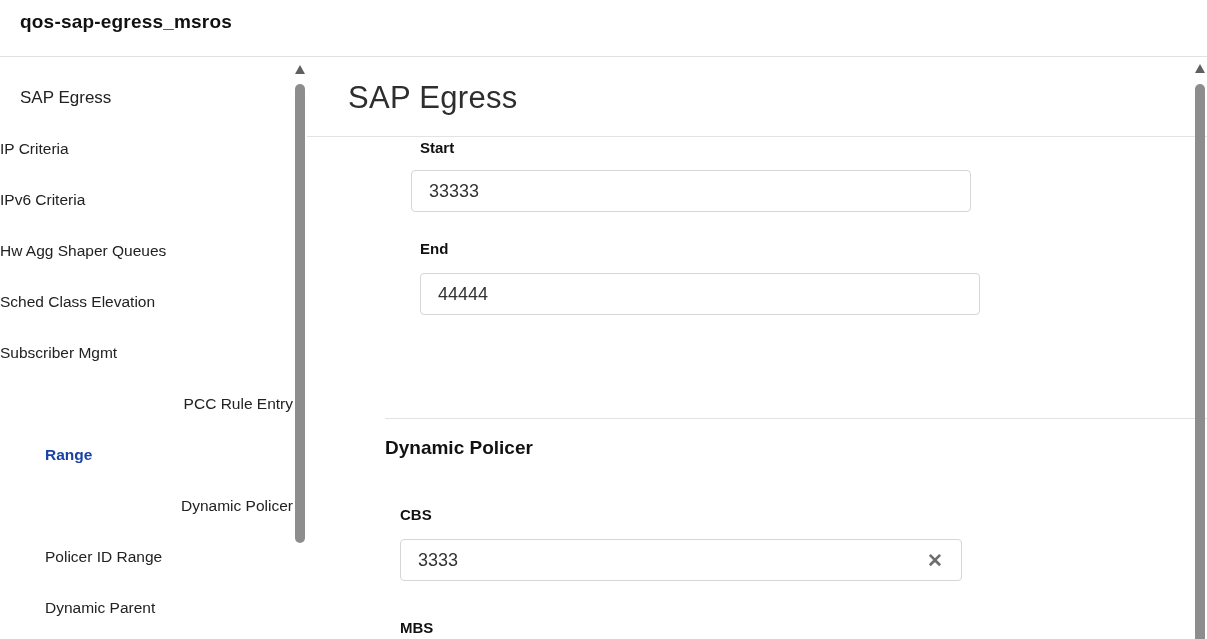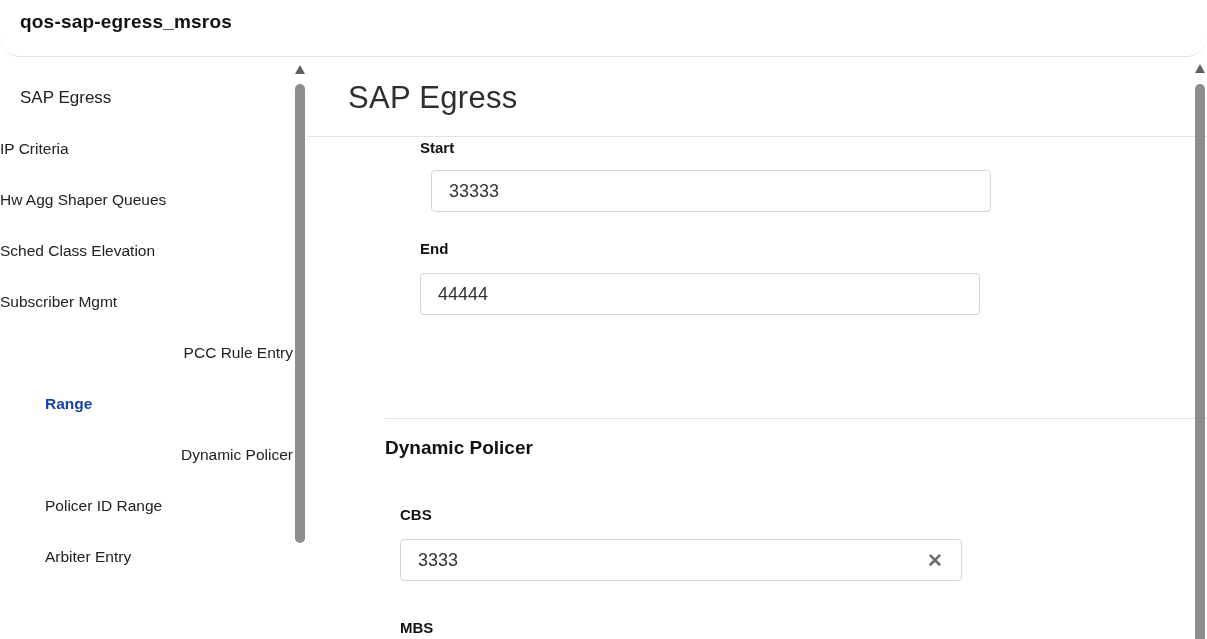--- a/index.html
+++ b/index.html
@@ -1,21 +1,21 @@
 <!DOCTYPE html>
 <html><head>
 <meta charset="utf-8">
 <style>
   * { margin:0; padding:0; box-sizing:border-box; }
   html,body { width:1207px; height:639px; background:#ffffff; overflow:hidden;
               font-family:"Liberation Sans", sans-serif; }
 
   
   .app-header { position:absolute; left:0; top:0; width:1207px; height:57px;
-                background:#fff; border-bottom:1px solid #e2e2e2;border-radius:21px; }
+                background:#fff; border-bottom:1px solid #e2e2e2; }
   .app-title  { position:absolute; left:20px; top:11px; font-size:19px; font-weight:bold;
                 color:#111; letter-spacing:.2px; }
 
   
   .sidebar { position:absolute; left:0; top:58px; width:293px; height:581px;
              background:#fff; padding-top:14px; }
   .nav-item { height:51px; line-height:51px; font-size:15.5px; color:#222;
               white-space:nowrap; cursor:pointer; }
   .nav-item.lvl0 { padding-left:20px; font-size:17px; }
   .nav-item.lvl1 { }
@@ -37,21 +37,21 @@
                        border-bottom:1px solid #e3e3e3; background:#fff; }
   .main-heading { position:absolute; left:41px; top:22px; font-size:31px; font-weight:300;
                   color:#2e2e2e; letter-spacing:.3px; }
 
   .field-label { position:absolute; font-size:15px; font-weight:bold; color:#111; }
   .text-input  { position:absolute; height:42px; border:1px solid #d6d6d6; border-radius:4px;
                  background:#fff; font-family:"Liberation Sans", sans-serif;
                  font-size:18px; color:#333; padding:0 40px 0 17px; outline:none; }
 
   .lbl-start { left:113px; top:81px; }
-  .inp-start { left:124px; top:112px; width:560px; }
+  .inp-start { left:104px; top:112px; width:560px; }
   .lbl-end   { left:113px; top:182px; }
   .inp-end   { left:113px; top:215px; width:560px; }
 
   .section-divider { position:absolute; left:78px; top:360px; width:822px; height:1px;
                      background:#e3e3e3; }
   .section-title { position:absolute; left:78px; top:379px; font-size:19px; font-weight:bold;
                    color:#111; }
 
   .lbl-cbs { left:93px; top:448px; }
   .inp-cbs { left:93px; top:481px; width:562px; }
@@ -71,28 +71,29 @@
 </head>
 <body>
 
 <div class="app-header">
   <div class="app-title">qos-sap-egress_msros</div>
 </div>
 
 <div class="sidebar">
   <div class="nav-item lvl0">SAP Egress</div>
   <div class="nav-item lvl1">IP Criteria</div>
+  <div class="nav-item lvl1">IPv6 Criteria</div>
   <div class="nav-item lvl1">Hw Agg Shaper Queues</div>
   <div class="nav-item lvl1">Sched Class Elevation</div>
   <div class="nav-item lvl1">Subscriber Mgmt</div>
   <div class="nav-item lvl2">PCC Rule Entry</div>
   <div class="nav-item lvl3 selected">Range</div>
   <div class="nav-item lvl2">Dynamic Policer</div>
   <div class="nav-item lvl3">Policer ID Range</div>
-  <div class="nav-item lvl3">Arbiter Entry</div>
+  <div class="nav-item lvl3">Dynamic Parent</div>
 </div>
 
 <div class="sb-scroll">
   <div class="sb-arrow"></div>
   <div class="sb-thumb"></div>
 </div>
 
 <div class="main">
 
   <div class="main-heading-band">

